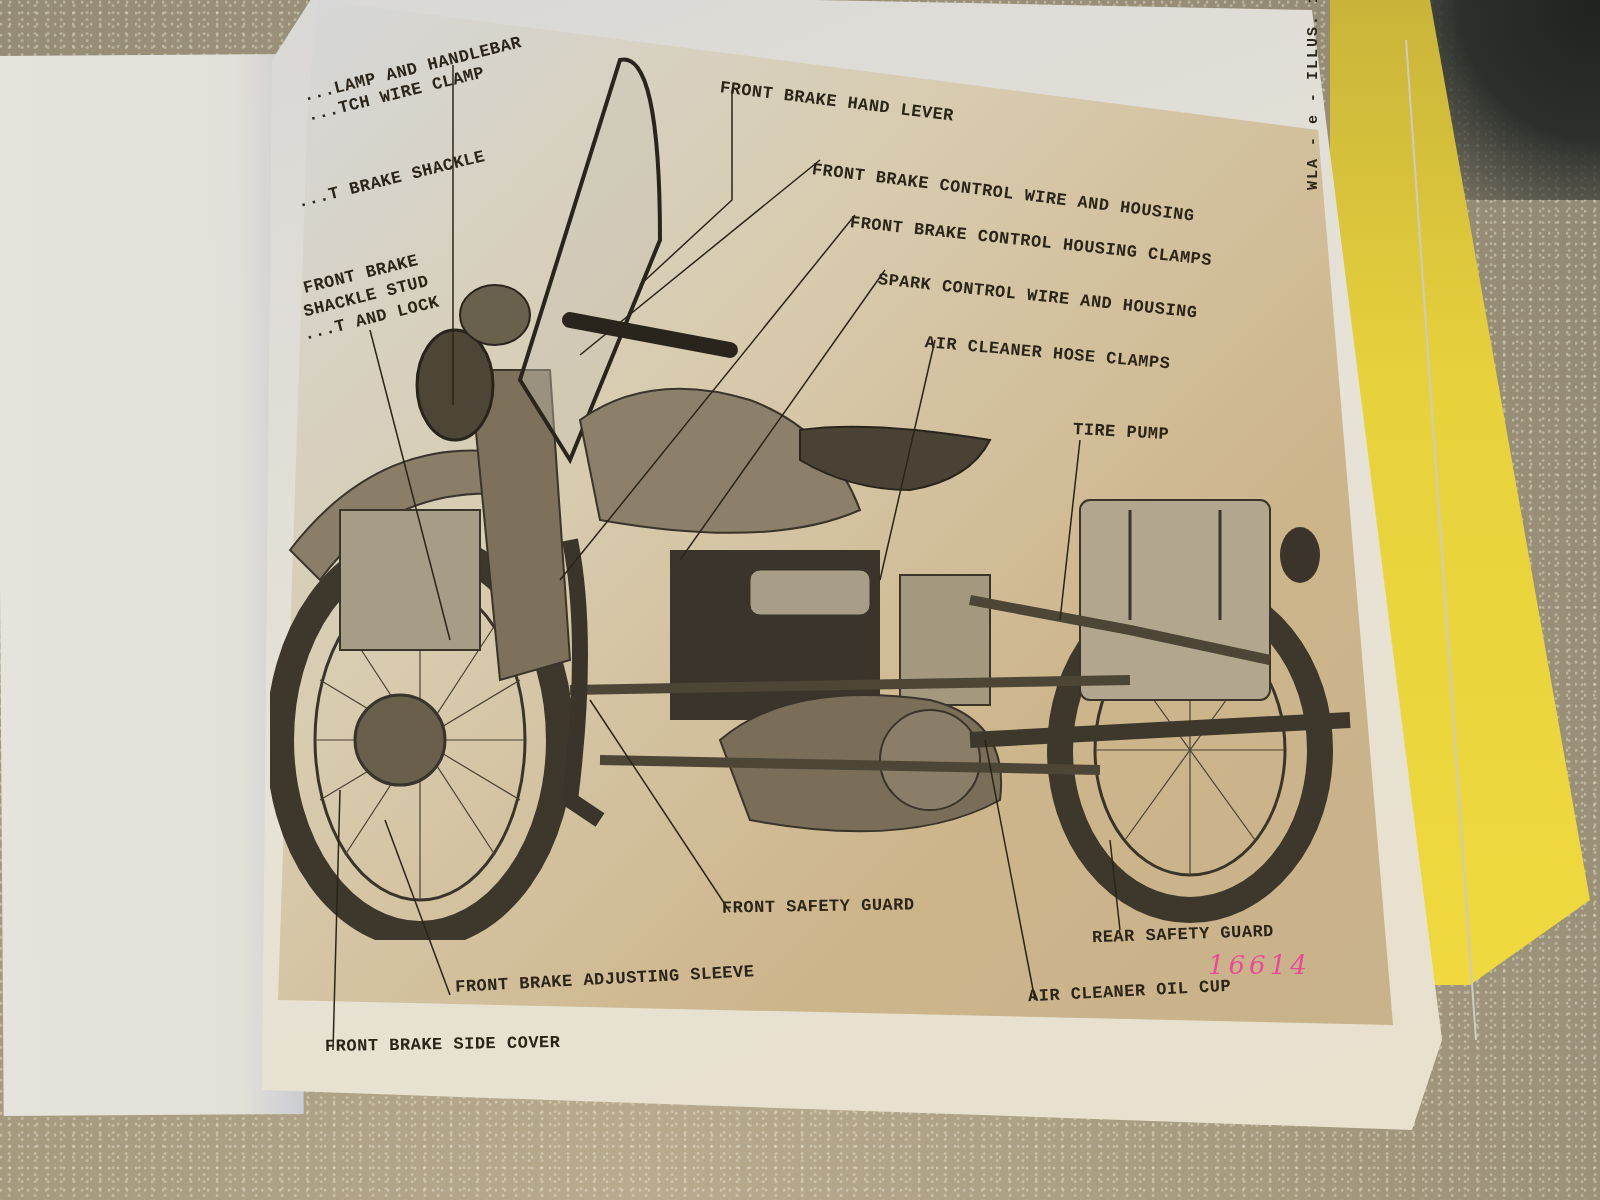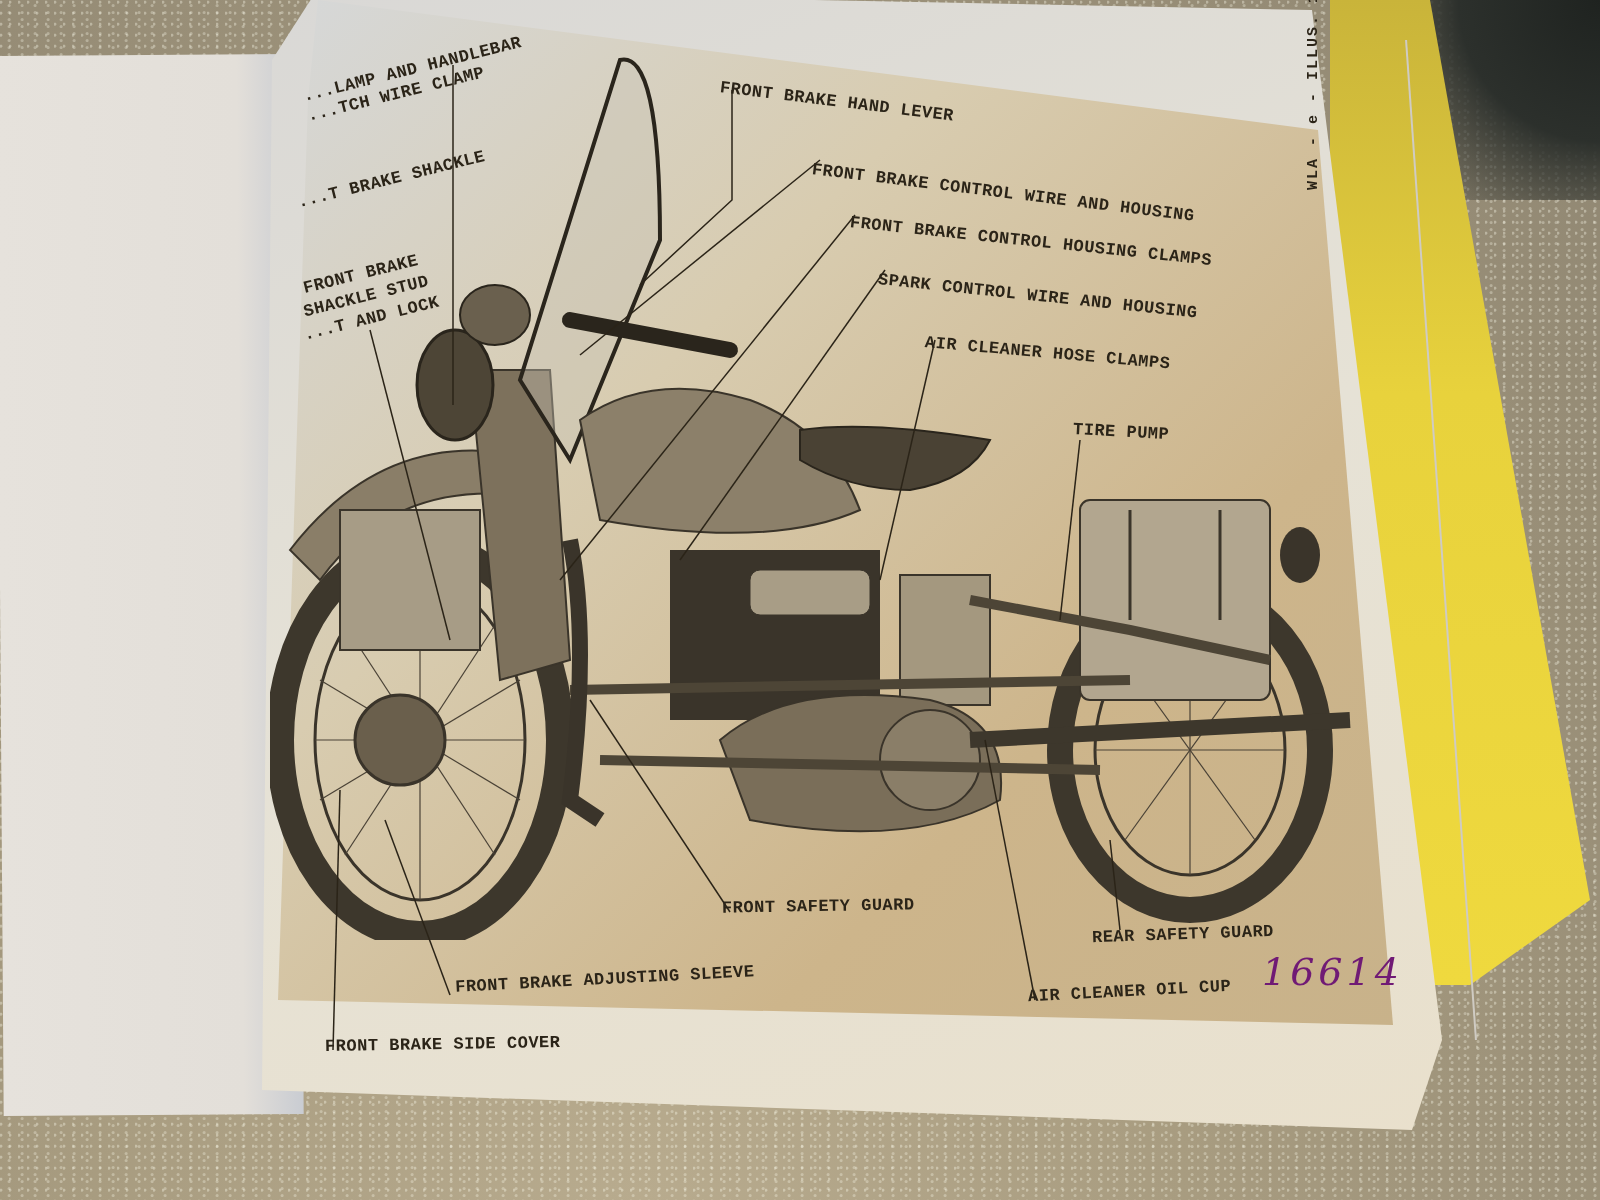--- a/index.html
+++ b/index.html
@@ -50,22 +50,22 @@
     .label {
       position:absolute; color:#2b2418; font-weight:bold; font-size:17px;
       letter-spacing:0.5px; white-space:nowrap; text-transform:uppercase;
     }
     .vertical-code {
       position:absolute; left:1305px; top:190px; color:#2b2418; font-weight:bold;
       font-size:15px; letter-spacing:2px; white-space:nowrap;
       transform: rotate(90deg) rotate(180deg); transform-origin:left top;
     }
     .handwritten {
-      position:absolute; left:1262px; top:950px; font-family:"DejaVu Serif", serif;
-      font-size:38px; color:#701a75; letter-spacing:4px; font-style:italic;
+      position:absolute; left:1208px; top:950px; font-family:"DejaVu Serif", serif;
+      font-size:26px; color:#ec4899; letter-spacing:4px; font-style:italic;
     }
     svg.leaders { position:absolute; left:0; top:0; }
   </style>
 </head>
 <body>
 
 <div class="surface"></div>
 <div class="dark-corner"></div>
 <div class="yellow-sheet"></div>
 <div class="left-page"></div>

